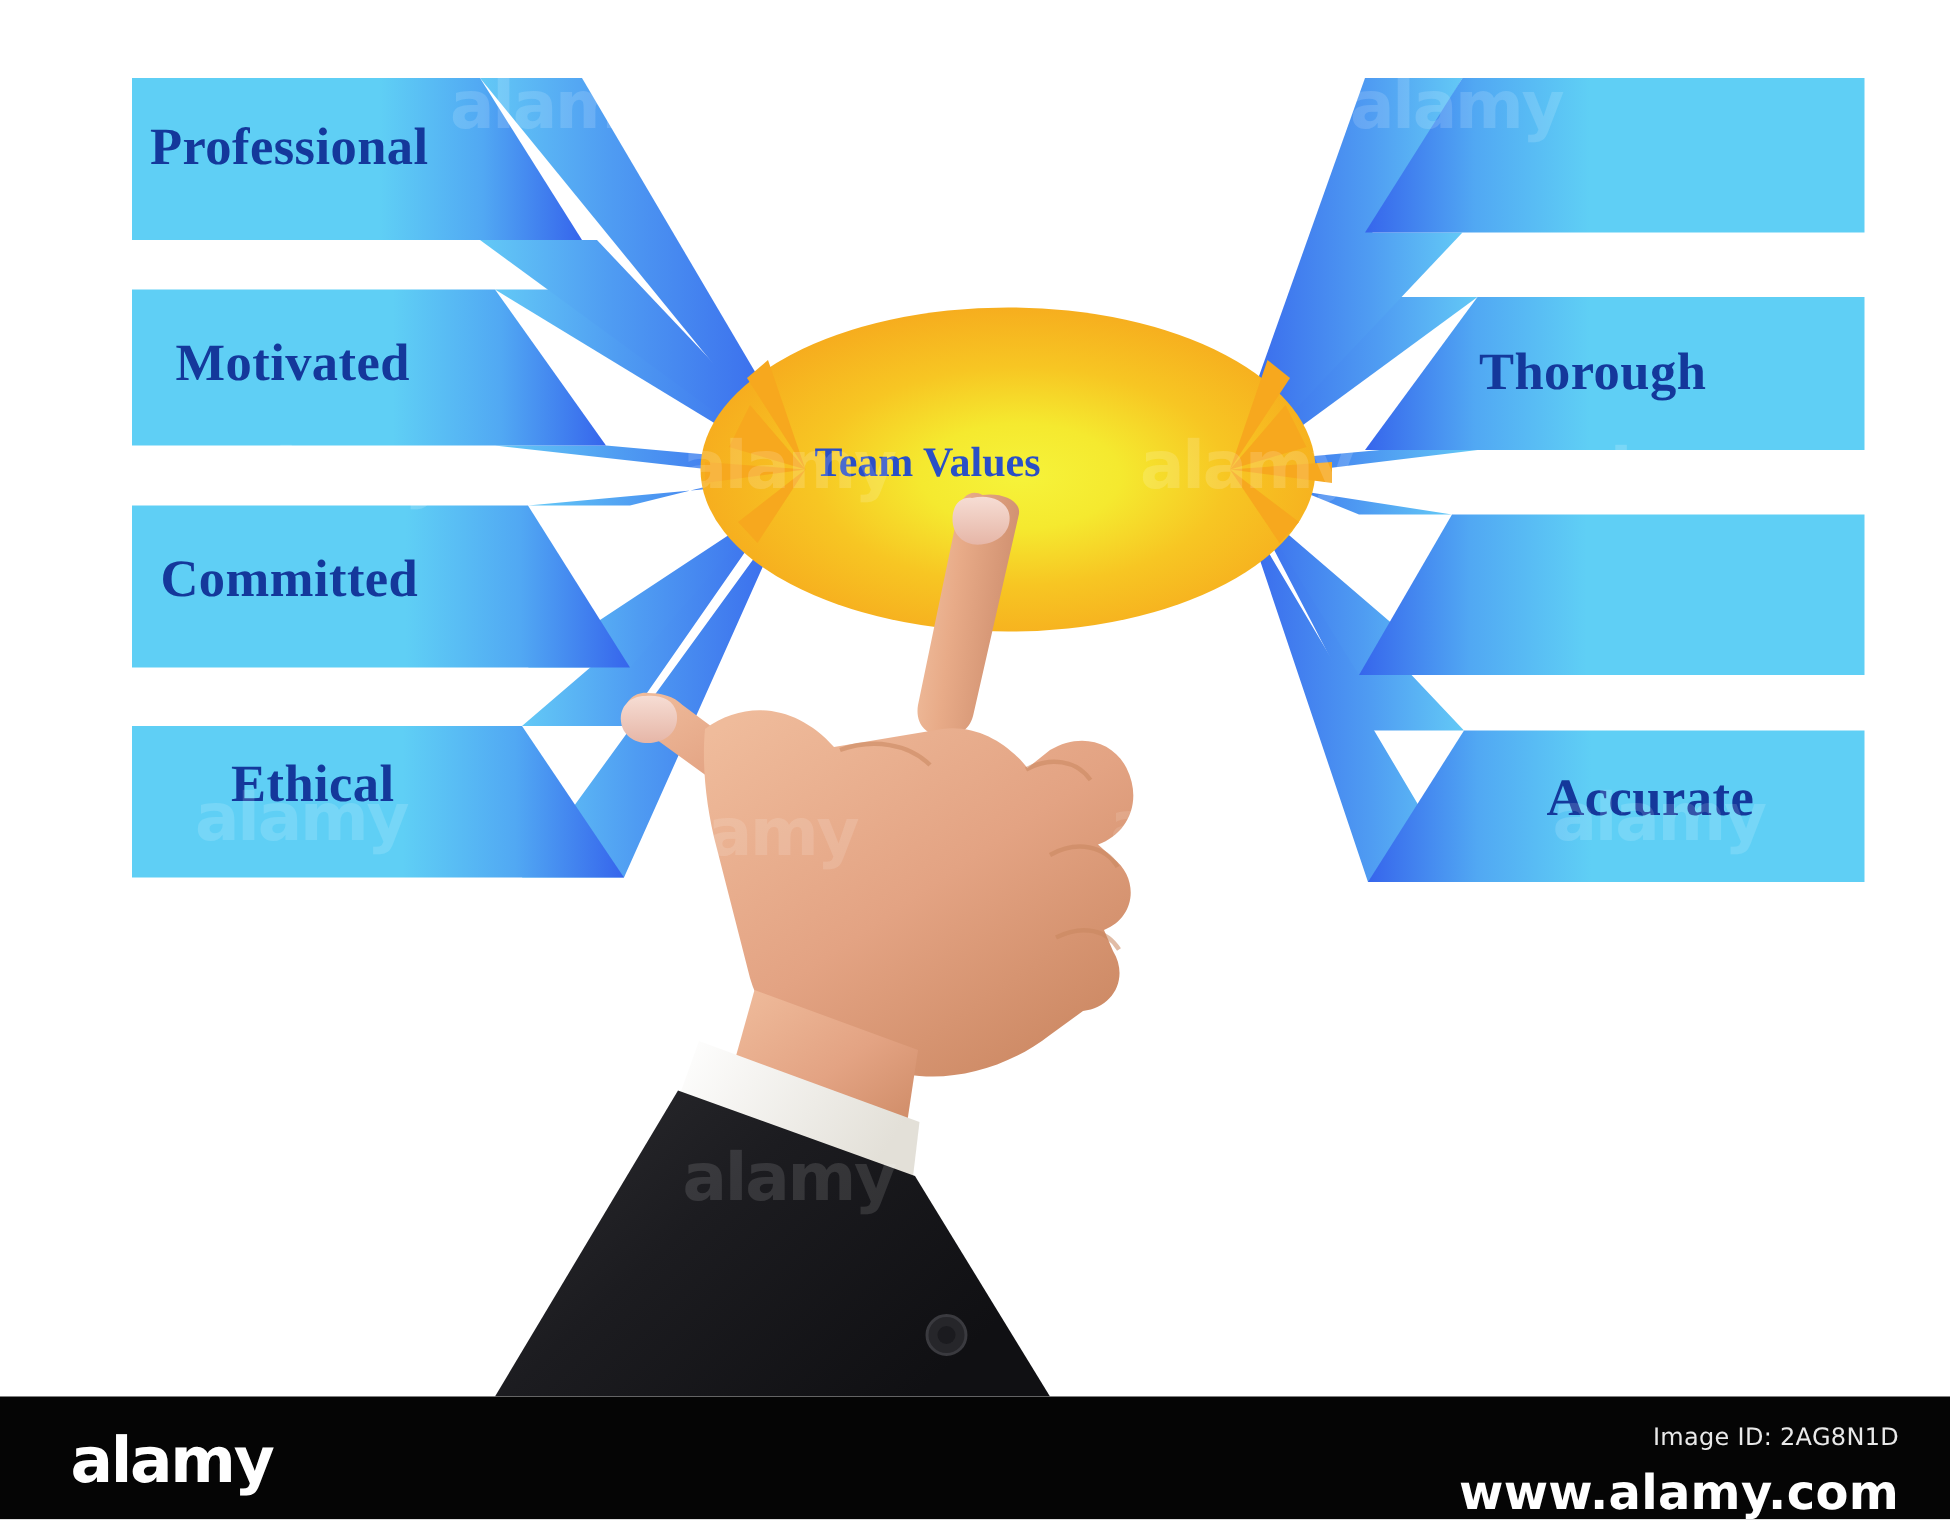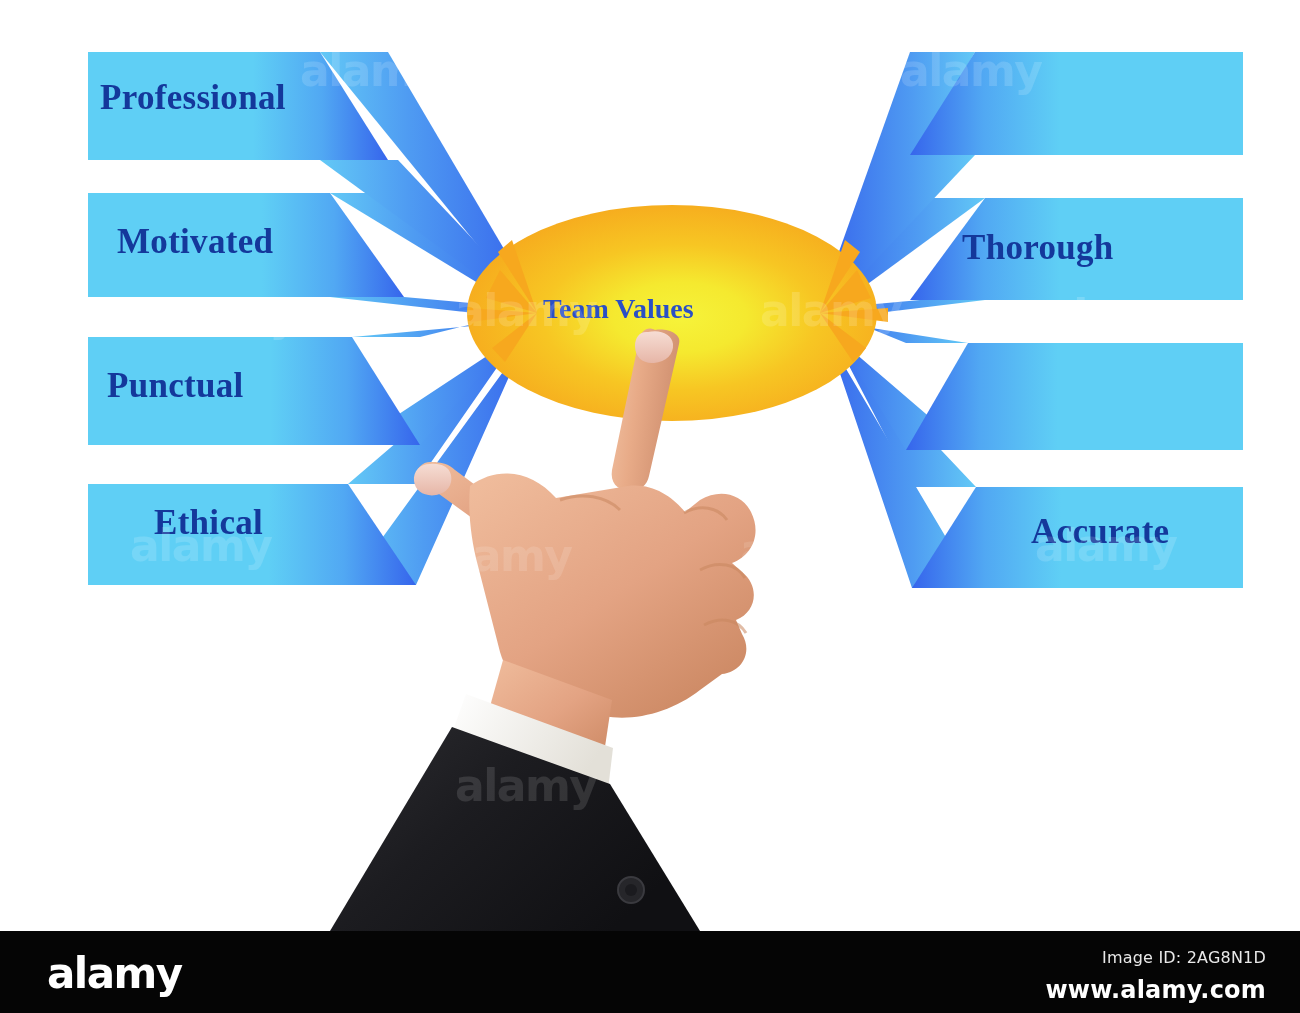--- a/index.html
+++ b/index.html
@@ -45,21 +45,21 @@
     color:#e9e9e9;
     font-family:"DejaVu Sans",sans-serif;
     font-size:16px;
     letter-spacing:0.2px;
   }
   #footer-url{
     position:absolute;right:34px;top:45px;
     color:#ffffff;
     font-family:"DejaVu Sans",sans-serif;
     font-weight:bold;
-    font-size:24px;
+    font-size:32px;
     letter-spacing:0.2px;
   }
   .wm{
     position:absolute;
     color:rgba(255,255,255,0.55);
     font-family:"DejaVu Sans",sans-serif;
     font-weight:bold;
     font-size:44px;
     letter-spacing:-1.5px;
     pointer-events:none;
@@ -213,24 +213,24 @@
 
         <path d="M452,727 L610,784 L700,931 L330,931 Z" fill="url(#suitG)"></path>
 
         <circle cx="631" cy="890" r="13" fill="#26262a" stroke="#3a3a3f" stroke-width="2"></circle>
         <circle cx="631" cy="890" r="6" fill="#1b1b1f"></circle>
       </g>
     </svg>
 
     <div class="node-label" style="left:100px; top:78px;">Professional</div>
     <div class="node-label" style="left:117px; top:222px;">Motivated</div>
-    <div class="node-label" style="left:107px; top:366px;">Punctual</div>
+    <div class="node-label" style="left:107px; top:366px;">Committed</div>
     <div class="node-label" style="left:154px; top:503px;">Ethical</div>
 
-    <div class="node-label" style="left:962px; top:228px;">Thorough</div>
+    <div class="node-label" style="left:986px; top:228px;">Thorough</div>
     <div class="node-label" style="left:1031px; top:512px;">Accurate</div>
 
     <div class="center-label" style="left:543px; top:293px;">Team Values</div>
 
     <div class="wm" style="left:155px; top:290px; opacity:.30;">alamy</div>
     <div class="wm" style="left:455px; top:285px; opacity:.28;">alamy</div>
     <div class="wm" style="left:760px; top:285px; opacity:.28;">alamy</div>
     <div class="wm" style="left:1045px; top:290px; opacity:.30;">alamy</div>
     <div class="wm" style="left:300px; top:45px;  opacity:.26;">alamy</div>
     <div class="wm" style="left:600px; top:45px;  opacity:.22;">alamy</div>

